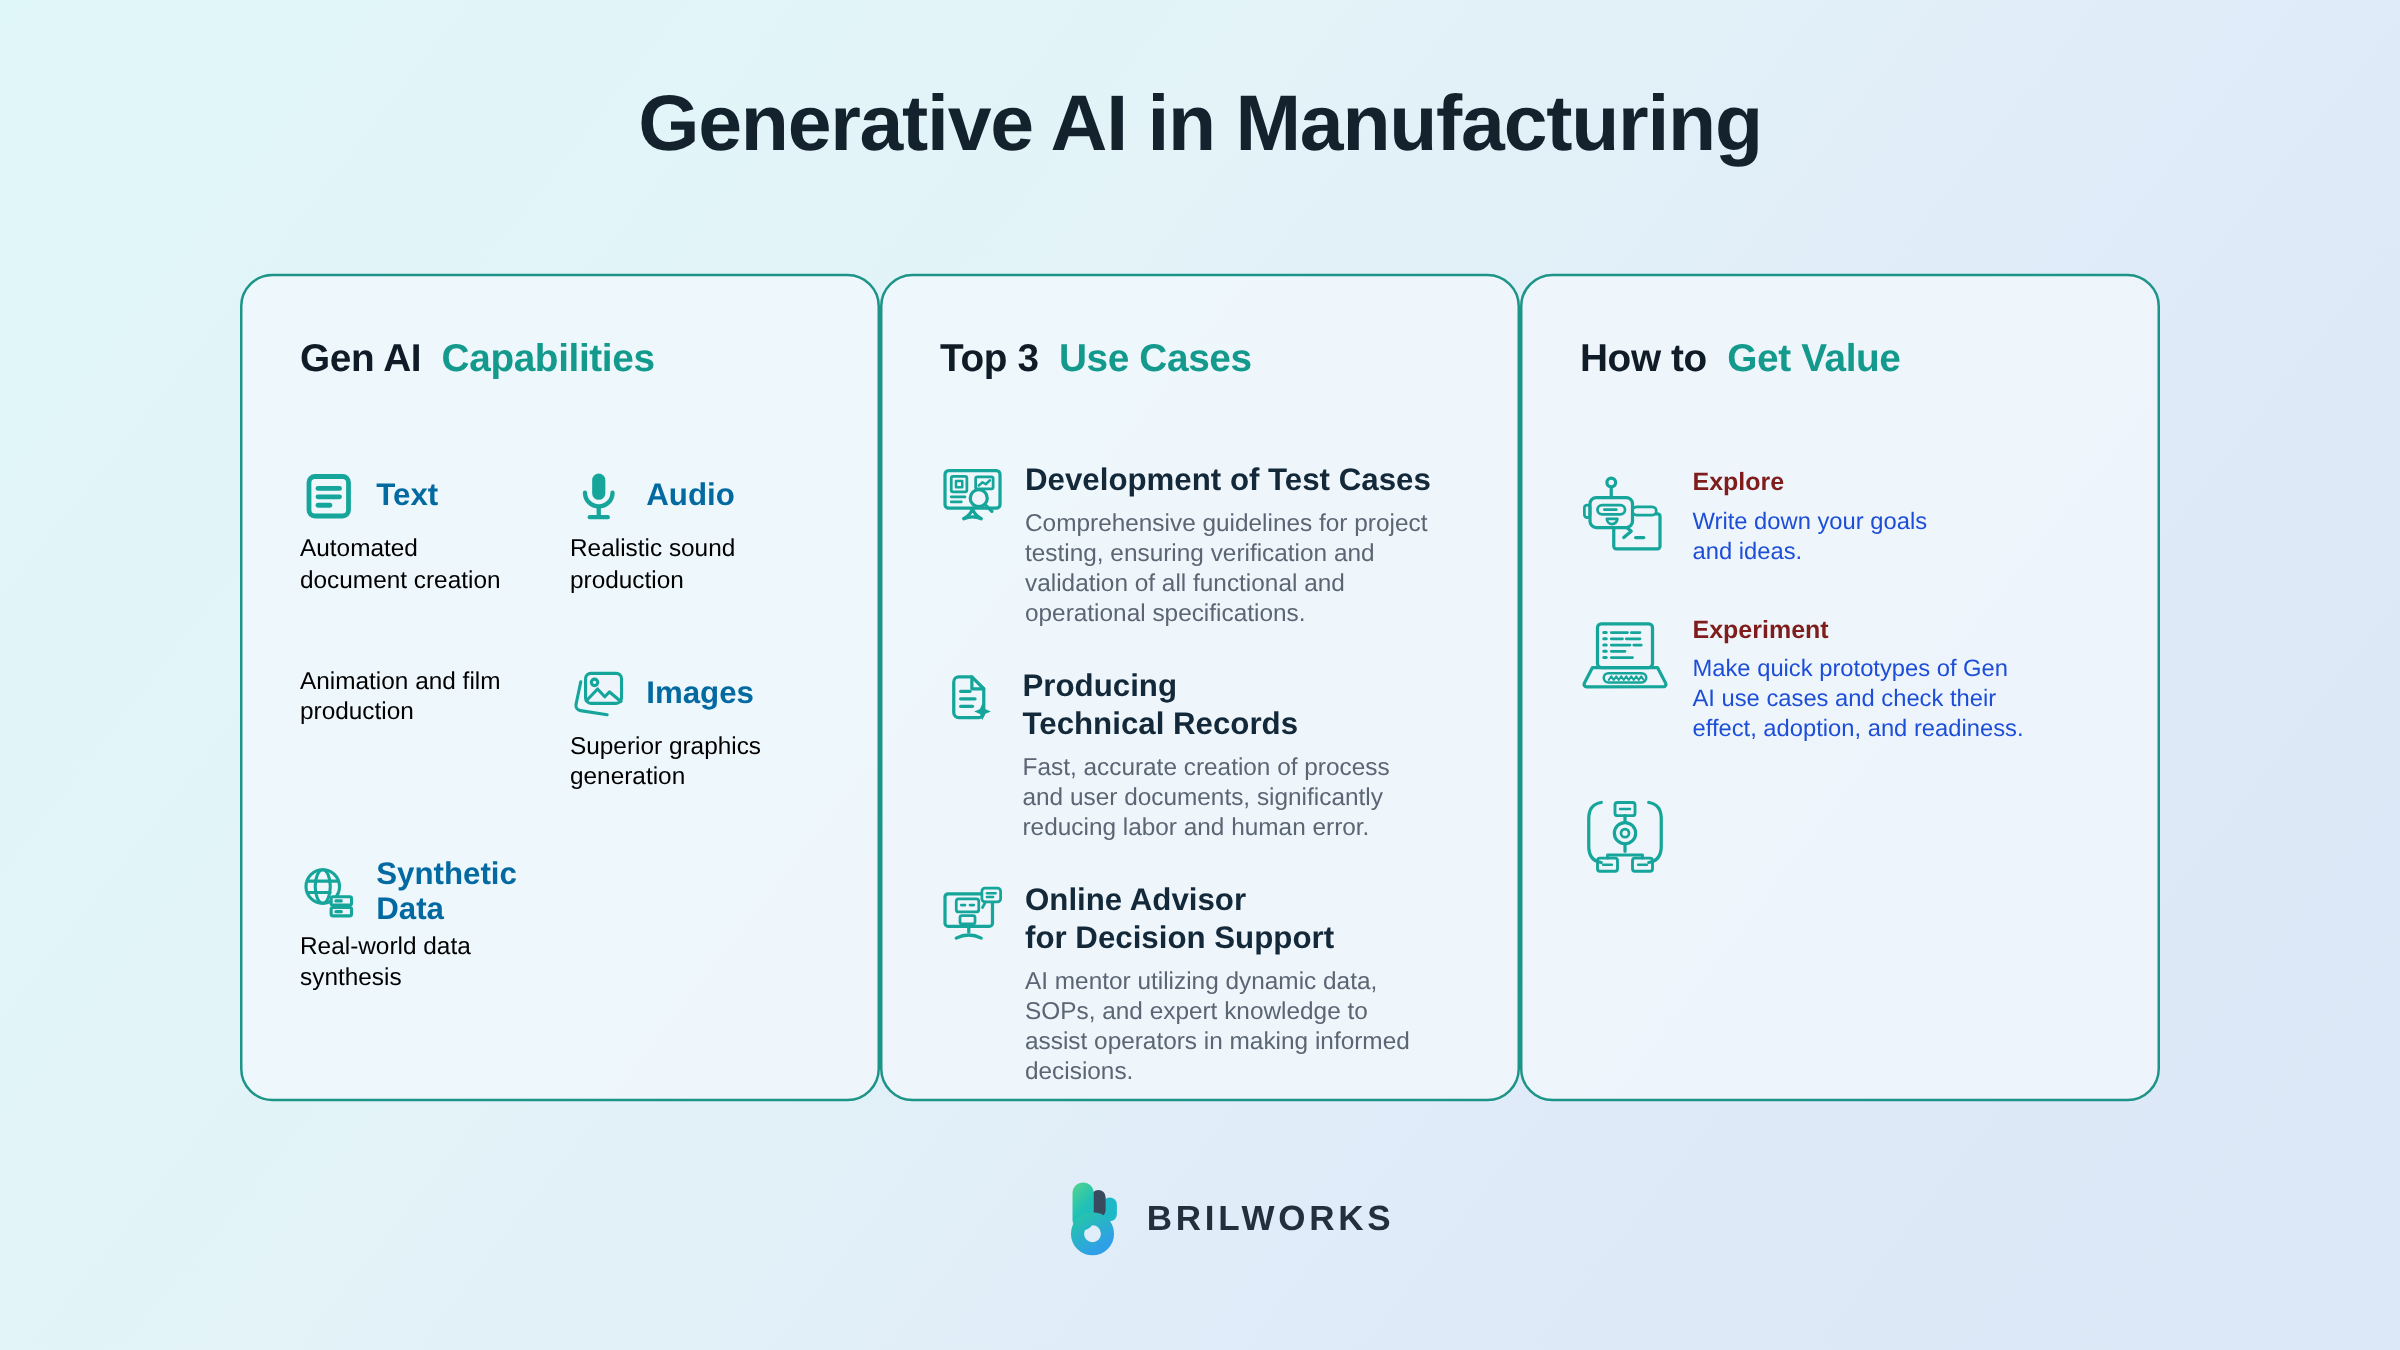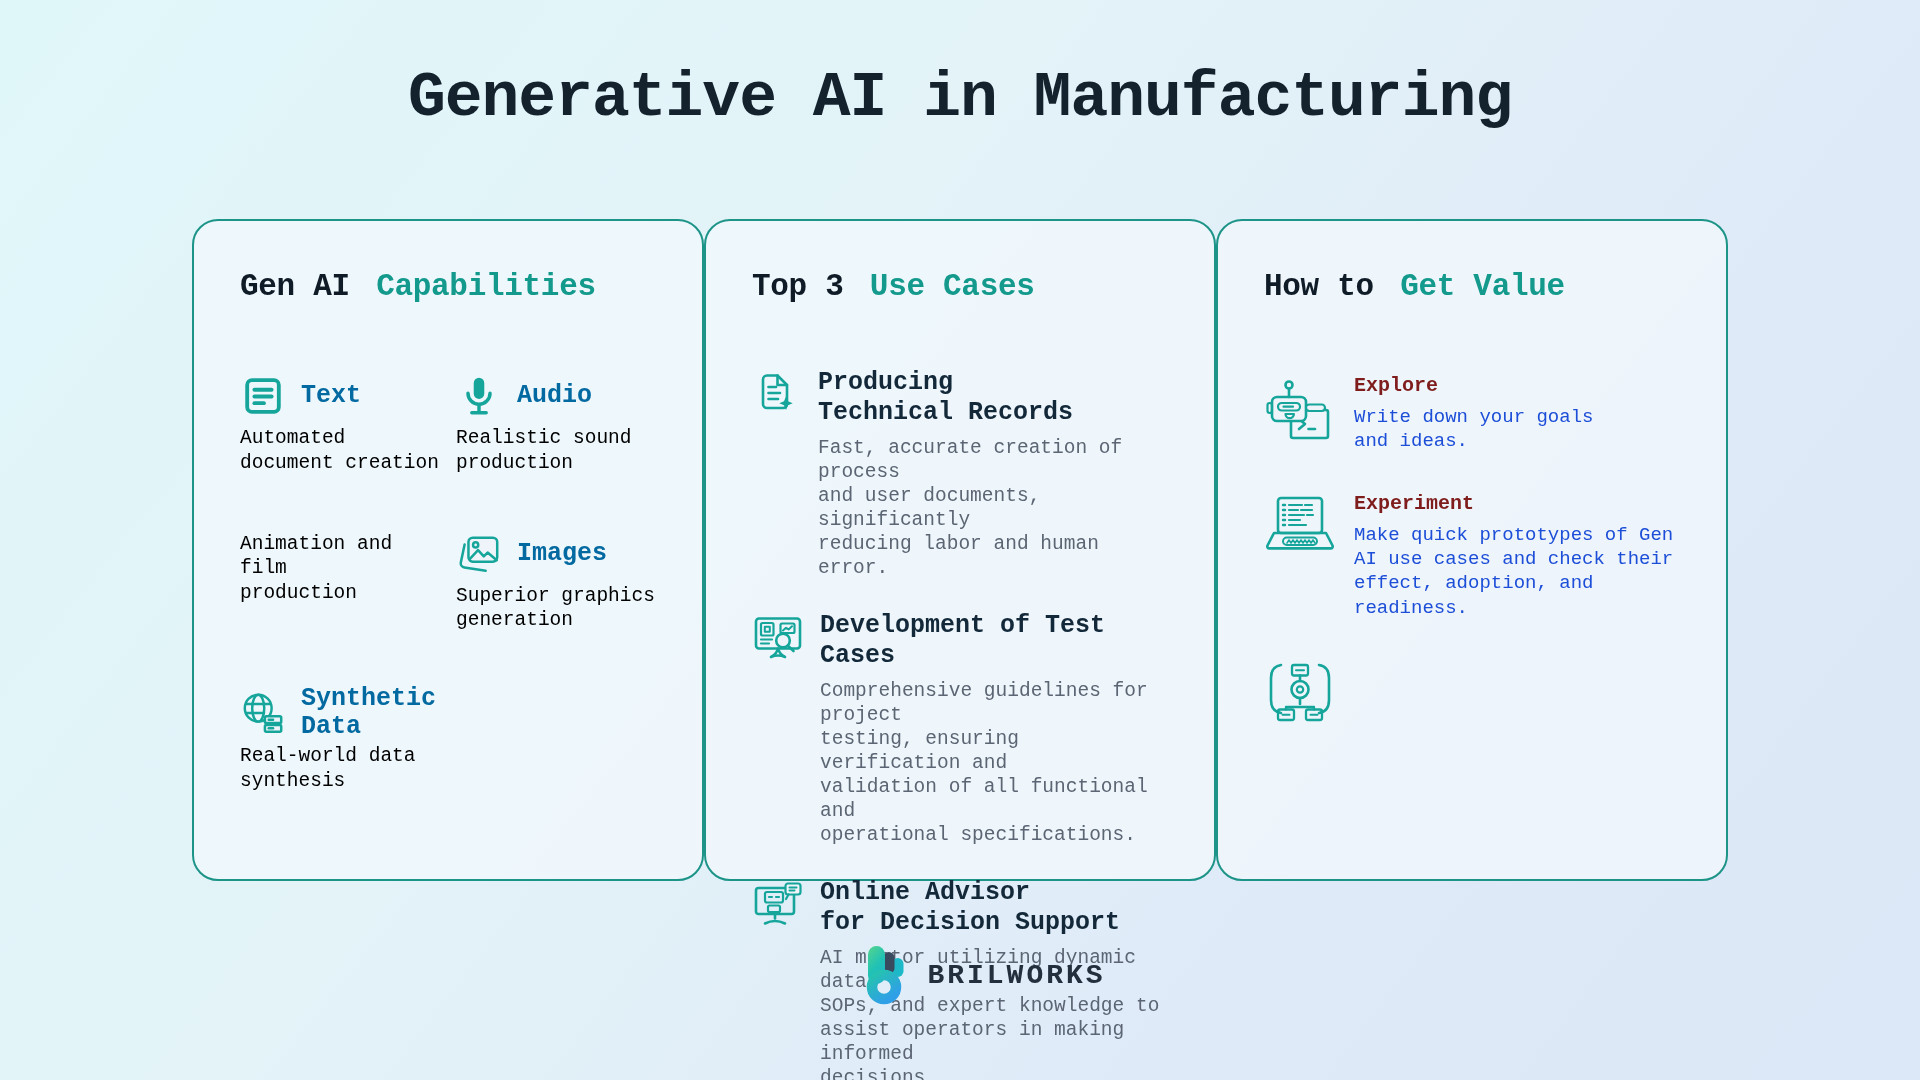--- a/index.html
+++ b/index.html
@@ -4,21 +4,21 @@
 <style>
   * { margin:0; padding:0; box-sizing:border-box; }
   html,body { width:1920px; height:1080px; }
   body {
     font-family:"Liberation Sans", sans-serif;
     background:
       linear-gradient(128deg, #e0f7fa 0%, #e3f3f8 38%, #dfeaf8 72%, #dce7f7 100%);
     overflow:hidden;
     color:#13293a;
   }
-  .page { width:1920px; height:824px; padding-top:66px;font-family:Liberation Mono, monospace; }
+  .page { width:1920px; height:824px; padding-top:66px; }
 
   .main-title {
     text-align:center;
     font-size:63px;
     font-weight:800;
     letter-spacing:-1px;
     color:#14222e;
     line-height:1.05;
   }
 
@@ -175,40 +175,20 @@
       </div>
     </section>
 
     <section class="card">
       <h2 class="card-h">
         <span>Top 3</span>
         <span class="accent">Use Cases</span>
       </h2>
 
       <div class="uc-list">
-
-        <div class="uc-item">
-          <div class="uc-icon">
-            <svg width="48" height="48" viewBox="0 0 48 48">
-              <path class="ic" d="M15,5.5 h10.5 l9.5,9.5 v19 a4,4 0 0 1 -4,4 h-16 a4,4 0 0 1 -4,-4 v-24.5 a4,4 0 0 1 4,-4 z"></path>
-              <path class="ic" d="M25.5,5.5 v9.5 h9.5"></path>
-              <line class="ic" x1="16.5" y1="17" x2="24" y2="17"></line>
-              <line class="ic" x1="16.5" y1="23" x2="28" y2="23"></line>
-              <line class="ic" x1="16.5" y1="29" x2="26" y2="29"></line>
-              <path class="ic-fill" d="M34,26.5 l2,4.7 4.7,2 -4.7,2 -2,4.7 -2,-4.7 -4.7,-2 4.7,-2 z"></path>
-            </svg>
-          </div>
-          <div>
-            <div class="uc-heading pre">Producing
-Technical Records</div>
-            <div class="uc-body pre">Fast, accurate creation of process
-and user documents, significantly
-reducing labor and human error.</div>
-          </div>
-        </div>
 
         <div class="uc-item">
           <div class="uc-icon">
             <svg width="52" height="52" viewBox="0 0 52 52">
               <rect class="ic" x="4" y="5.5" width="44" height="30" rx="3"></rect>
               <rect class="ic" x="9" y="10" width="12.5" height="12.5" rx="1.5" style="stroke-width:2.2"></rect>
               <rect class="ic" x="12.8" y="13.8" width="5" height="5" style="stroke-width:2"></rect>
               <rect class="ic" x="28.5" y="10.5" width="14" height="9.5" rx="1.5" style="stroke-width:2.2"></rect>
               <path class="ic" d="M31,17.5 l3,-2.7 2.6,1.6 3.4,-3.2" style="stroke-width:2"></path>
               <path class="ic" d="M9,26.5 h11 M9,30.5 h8" style="stroke-width:2.2"></path>
@@ -216,20 +196,40 @@
               <line class="ic" x1="36" y1="32.7" x2="41.5" y2="38"></line>
               <path class="ic" d="M26,35.5 c-0.8,4 -3.5,6.5 -7,8.5 q7,-3 14,0 c-3.5,-2 -6.2,-4.5 -7,-8.5"></path>
             </svg>
           </div>
           <div>
             <div class="uc-heading pre">Development of Test Cases</div>
             <div class="uc-body pre">Comprehensive guidelines for project
 testing, ensuring verification and
 validation of all functional and
 operational specifications.</div>
+          </div>
+        </div>
+
+        <div class="uc-item">
+          <div class="uc-icon">
+            <svg width="48" height="48" viewBox="0 0 48 48">
+              <path class="ic" d="M15,5.5 h10.5 l9.5,9.5 v19 a4,4 0 0 1 -4,4 h-16 a4,4 0 0 1 -4,-4 v-24.5 a4,4 0 0 1 4,-4 z"></path>
+              <path class="ic" d="M25.5,5.5 v9.5 h9.5"></path>
+              <line class="ic" x1="16.5" y1="17" x2="24" y2="17"></line>
+              <line class="ic" x1="16.5" y1="23" x2="28" y2="23"></line>
+              <line class="ic" x1="16.5" y1="29" x2="26" y2="29"></line>
+              <path class="ic-fill" d="M34,26.5 l2,4.7 4.7,2 -4.7,2 -2,4.7 -2,-4.7 -4.7,-2 4.7,-2 z"></path>
+            </svg>
+          </div>
+          <div>
+            <div class="uc-heading pre">Producing
+Technical Records</div>
+            <div class="uc-body pre">Fast, accurate creation of process
+and user documents, significantly
+reducing labor and human error.</div>
           </div>
         </div>
 
         <div class="uc-item">
           <div class="uc-icon">
             <svg width="52" height="52" viewBox="0 0 52 52">
               <rect class="ic" x="4" y="8" width="38" height="26" rx="2.5"></rect>
               <rect class="ic" x="13" y="12" width="18" height="10.5" rx="2" style="stroke-width:2.2"></rect>
               <line class="ic" x1="17" y1="17" x2="20" y2="17" style="stroke-width:2.2"></line>
               <line class="ic" x1="24" y1="17" x2="27" y2="17" style="stroke-width:2.2"></line>

